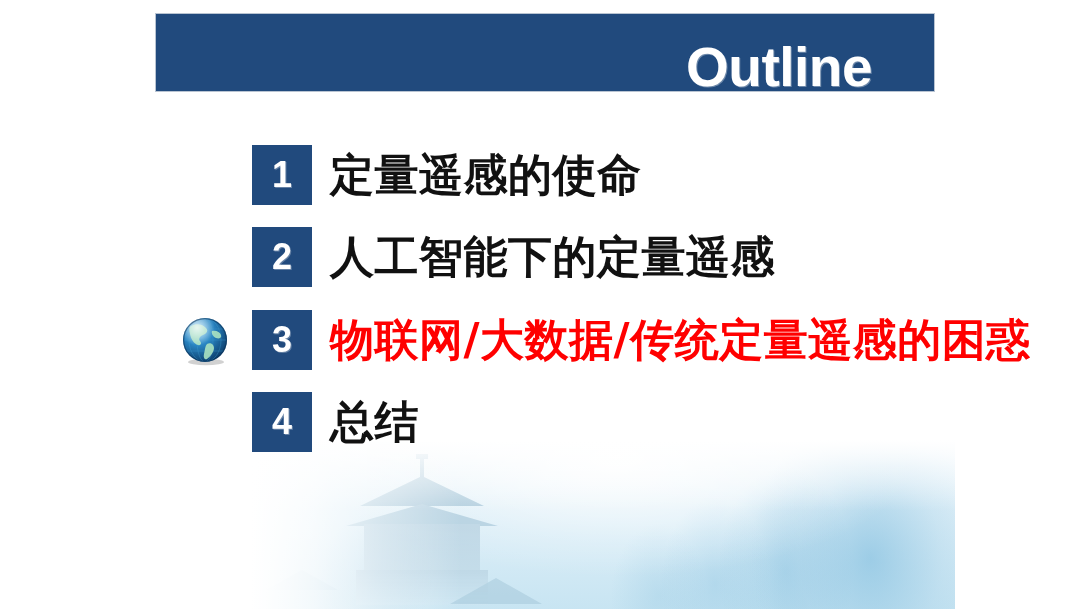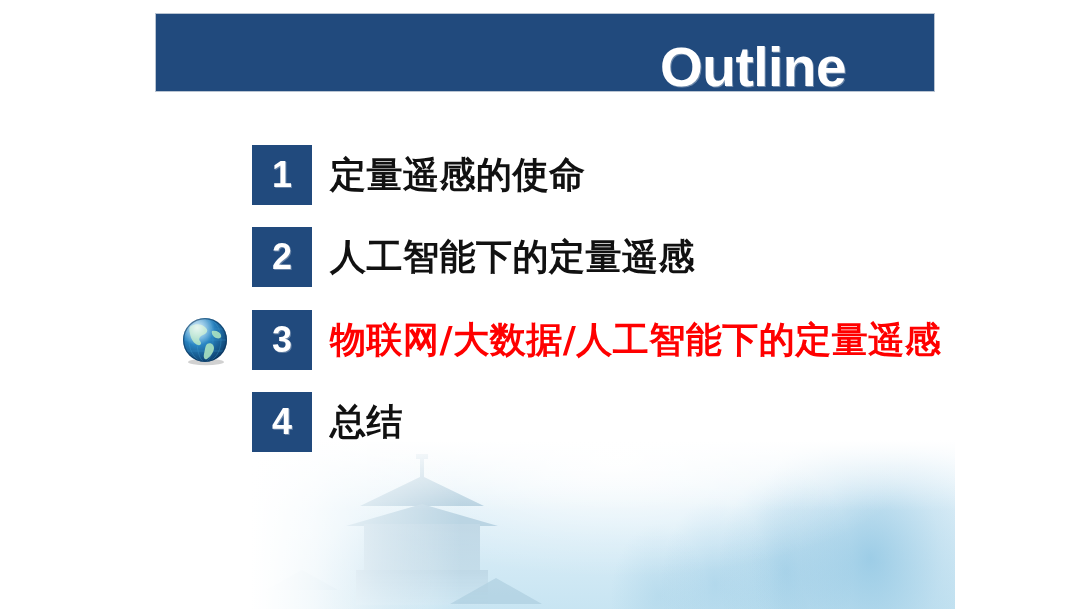--- a/index.html
+++ b/index.html
@@ -27,21 +27,21 @@
     box-sizing: border-box;
     display: flex;
     align-items: center;
     justify-content: flex-end;
   }
   .title-text {
     color: #ffffff;
     font-size: 55px;
     font-weight: bold;
     letter-spacing: -0.5px;
-    padding-right: 88px;
+    padding-right: 62px;
     line-height: 1;
     text-shadow: 1px 1px 0 rgba(255,255,255,0.35);
     margin-top: 30px;
   }
 
   
   .photo {
     position: absolute;
     left: 250px;
     top: 440px;
@@ -158,21 +158,21 @@
     font-weight: bold;
     display: flex;
     align-items: center;
     justify-content: center;
     flex: 0 0 auto;
     text-shadow: 1px 1px 0 rgba(255,255,255,0.30);
     line-height: 1;
   }
   .item-label {
     margin-left: 18px;
-    font-size: 36px;
+    font-size: 44px;
     font-weight: bold;
     color: #111111;
     white-space: nowrap;
     letter-spacing: 0.5px;
     font-family: "DejaVu Sans", "Liberation Sans", sans-serif;
   }
   .item-label.highlight {
     color: #ff0000;
   }
 
@@ -250,21 +250,21 @@
     <div class="item-label">定量遥感的使命</div>
   </div>
 
   <div class="outline-item" style="top:227px">
     <div class="num-box">2</div>
     <div class="item-label">人工智能下的定量遥感</div>
   </div>
 
   <div class="outline-item" style="top:310px">
     <div class="num-box">3</div>
-    <div class="item-label highlight">物联网/大数据/人工智能下的定量遥感</div>
+    <div class="item-label highlight">物联网/大数据/传统定量遥感的困惑</div>
   </div>
 
   <div class="outline-item" style="top:392px">
     <div class="num-box">4</div>
     <div class="item-label">总结</div>
   </div>
 
 </div>
 
 </body></html>

